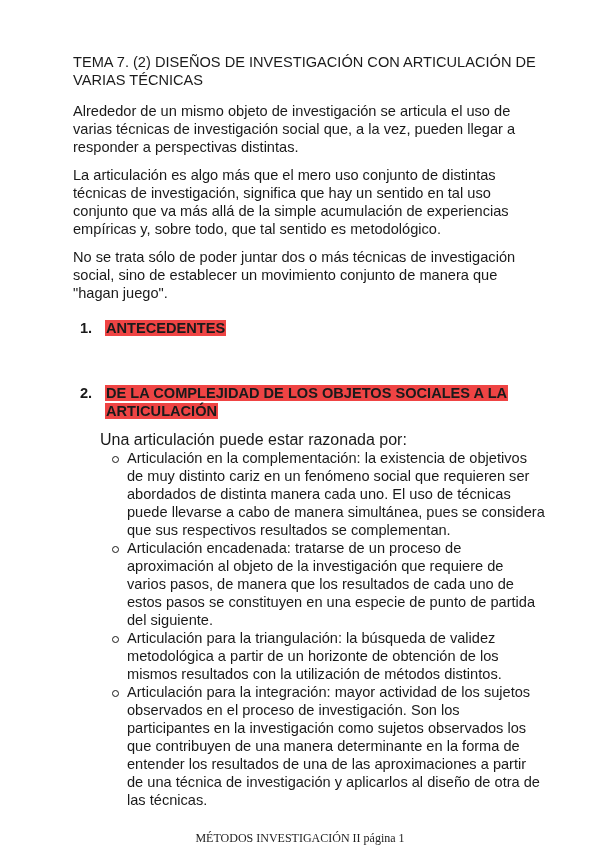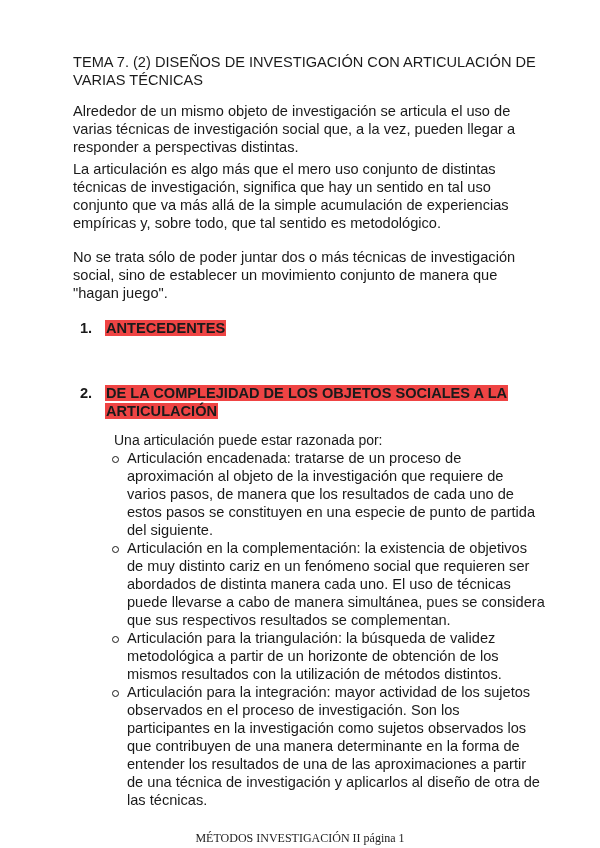--- a/index.html
+++ b/index.html
@@ -23,21 +23,21 @@
     .block {
       position: absolute;
       left: 73px;
       width: 470px;
       font-size: 14.6px;
       line-height: 18px;
       margin: 0;
     }
     .title { top: 53px; }
     .p1 { top: 102px; }
-    .p2 { top: 160px; }
+    .p2 { top: 166px; }
     .p3 { top: 248px; }
     .heading {
       position: absolute;
       font-size: 14.6px;
       line-height: 18px;
       font-weight: bold;
     }
     .heading .num {
       position: absolute;
       left: 0;
@@ -53,23 +53,23 @@
       background: #ef4444;
       box-decoration-break: clone;
       -webkit-box-decoration-break: clone;
       padding: 0 1px;
     }
     .h1 { left: 80px; top: 319px; width: 460px; height: 18px; }
     .h2 { left: 80px; top: 384px; width: 460px; height: 36px; }
     .h2 .txt { width: 420px; }
     .intro {
       position: absolute;
-      left: 114px;
+      left: 100px;
       top: 431px;
-      font-size: 14px;
+      font-size: 16px;
       line-height: 18px;
       width: 440px;
     }
     .list {
       position: absolute;
       left: 106px;
       top: 449px;
       width: 440px;
       margin: 0;
       padding: 0;
@@ -133,25 +133,25 @@
   <div class="heading h2">
     <span class="num">2.</span>
     <span class="txt"><span class="hl">DE LA COMPLEJIDAD DE LOS OBJETOS SOCIALES A LA ARTICULACIÓN</span></span>
   </div>
 
   <div class="intro">Una articulación puede estar razonada por:</div>
 
   <ul class="list">
     <li>
       <span class="bullet"></span>
-      <span>Articulación encadenada: tratarse de un proceso de aproximación al objeto de la investigación que requiere de varios pasos, de manera que los resultados de cada uno de estos pasos se constituyen en una especie de punto de partida del siguiente.</span>
+      <span>Articulación en la complementación: la existencia de objetivos de muy distinto cariz en un fenómeno social que requieren ser abordados de distinta manera cada uno. El uso de técnicas puede llevarse a cabo de manera simultánea, pues se considera que sus respectivos resultados se complementan.</span>
     </li>
     <li>
       <span class="bullet"></span>
-      <span>Articulación en la complementación: la existencia de objetivos de muy distinto cariz en un fenómeno social que requieren ser abordados de distinta manera cada uno. El uso de técnicas puede llevarse a cabo de manera simultánea, pues se considera que sus respectivos resultados se complementan.</span>
+      <span>Articulación encadenada: tratarse de un proceso de aproximación al objeto de la investigación que requiere de varios pasos, de manera que los resultados de cada uno de estos pasos se constituyen en una especie de punto de partida del siguiente.</span>
     </li>
     <li>
       <span class="bullet"></span>
       <span>Articulación para la triangulación: la búsqueda de validez metodológica a partir de un horizonte de obtención de los mismos resultados con la utilización de métodos distintos.</span>
     </li>
     <li>
       <span class="bullet"></span>
       <span>Articulación para la integración: mayor actividad de los sujetos observados en el proceso de investigación. Son los participantes en la investigación como sujetos observados los que contribuyen de una manera determinante en la forma de entender los resultados de una de las aproximaciones a partir de una técnica de investigación y aplicarlos al diseño de otra de las técnicas.</span>
     </li>
   </ul>

